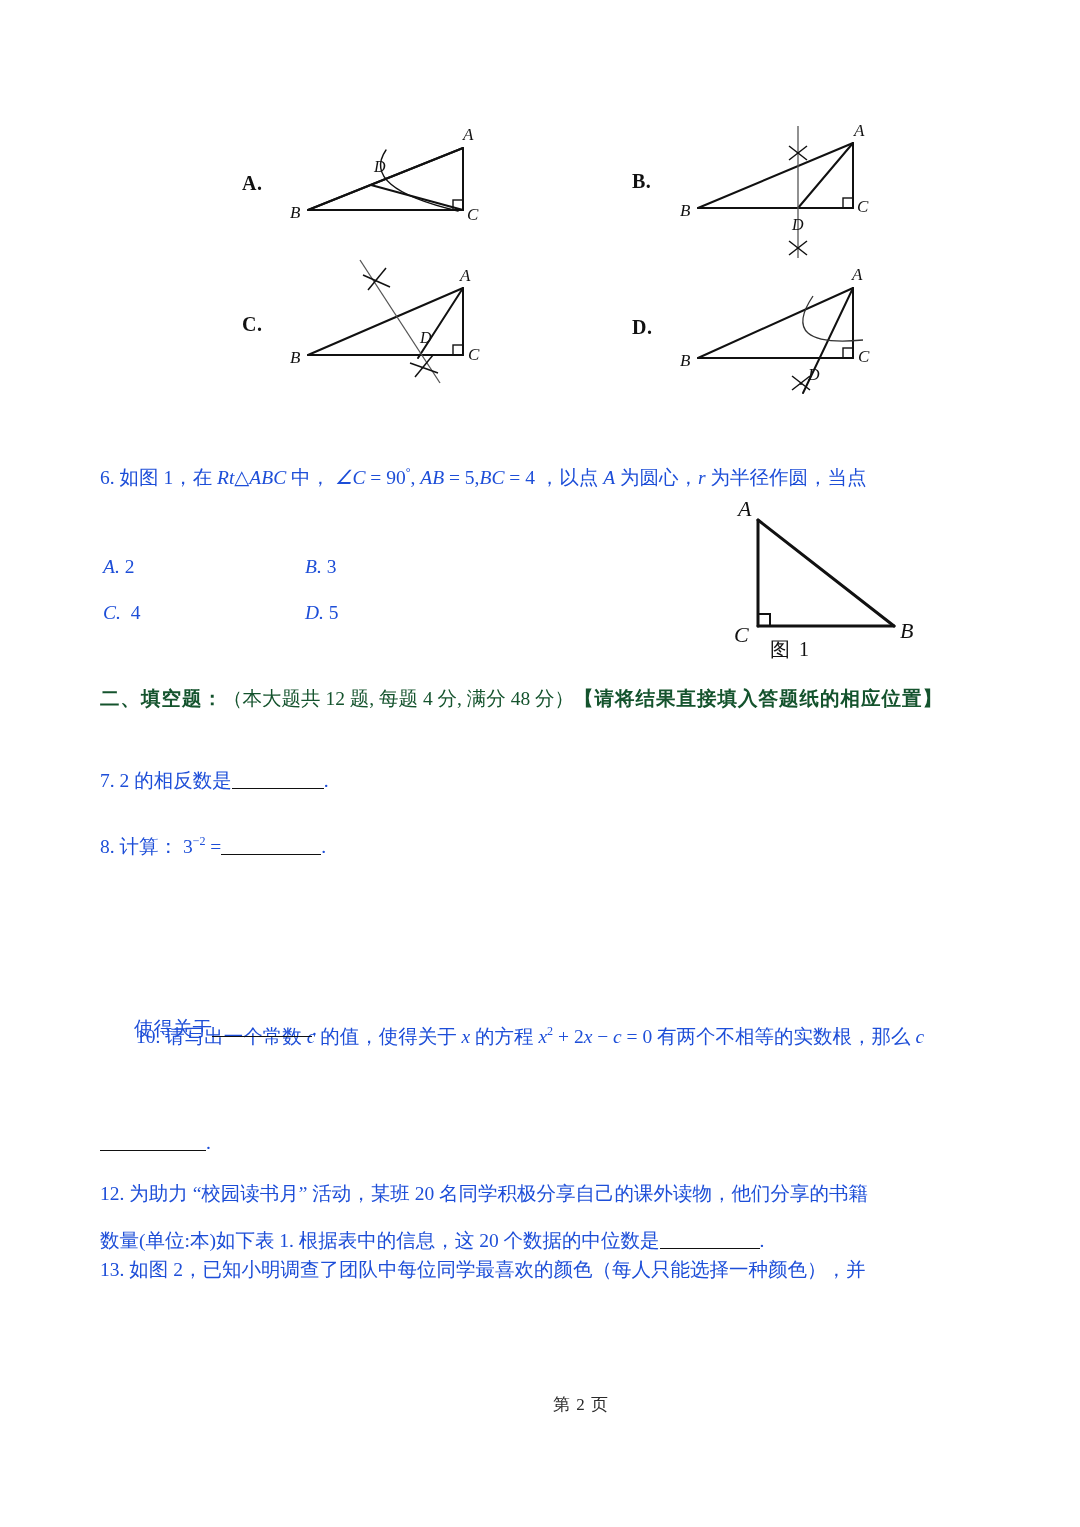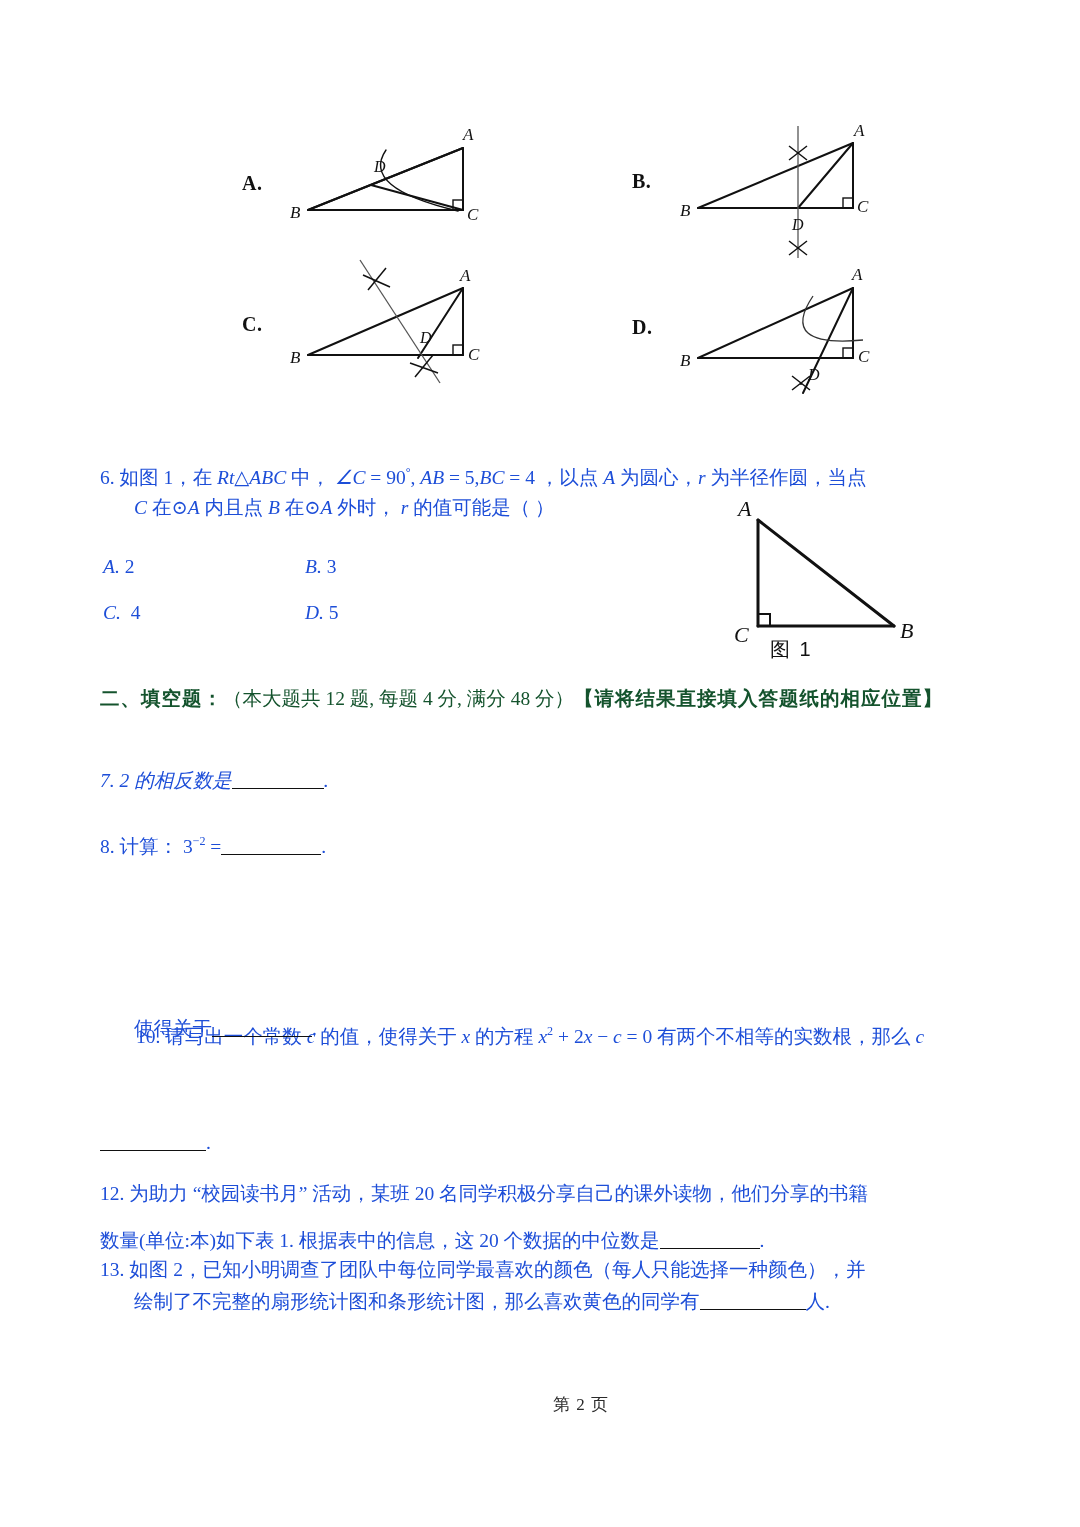--- a/index.html
+++ b/index.html
@@ -99,21 +99,21 @@
   .sec-head b { font-weight: 700; letter-spacing: 1px; }
 
   
   #q6 { left: 100px; top: 457px; }
   #q6b { left: 134px; top: 492px; }
   #opt-a { left: 103px; top: 551px; }
   #opt-b { left: 305px; top: 551px; }
   #opt-c { left: 103px; top: 597px; }
   #opt-d { left: 305px; top: 597px; }
 
-  #q7 { left: 100px; top: 765px; font-style: italic; }
+  #q7 { left: 100px; top: 765px; }
   #q8 { left: 100px; top: 826px; }
   #q9 { left: 100px; top: 897px; }
   #q10 { left: 100px; top: 1016px; margin-left: 36px; }
   #q10b { left: 134px; top: 1013px; }
   #q11 { left: 100px; top: 1078px; }
   #q11b { left: 100px; top: 1127px; }
   #q12 { left: 100px; top: 1178px; }
   #q12b { left: 100px; top: 1225px; }
   #q13 { left: 100px; top: 1254px; }
   #q13b { left: 134px; top: 1286px; }
@@ -124,21 +124,21 @@
     left: 716px;
     top: 498px;
     width: 210px;
     height: 165px;
   }
   .fig1-cap {
     position: absolute;
     left: 770px;
     top: 636px;
     font-size: 20px;
-    font-family: Liberation Sans, sans-serif;
+    font-family: Liberation Serif, serif;
     letter-spacing: 2px;
     color: #111;
   }
 
   
   .footer {
     position: absolute;
     left: 0;
     top: 1393px;
     width: 1080px;
@@ -243,23 +243,20 @@
         <text x="194" y="22" font-family="Liberation Serif, serif" font-style="italic" font-size="17" fill="#111">A</text>
         <text x="22" y="108" font-family="Liberation Serif, serif" font-style="italic" font-size="17" fill="#111">B</text>
         <text x="200" y="104" font-family="Liberation Serif, serif" font-style="italic" font-size="17" fill="#111">C</text>
         <text x="150" y="122" font-family="Liberation Serif, serif" font-style="italic" font-size="16" fill="#111">D</text>
       </svg>
     </div>
   </div>
 
   <div class="q" id="q6">
     <span>6. 如图 1，在 </span><i class="v">Rt</i><span class="nm">△</span><i class="v">ABC</i><span> 中， </span><i class="v">∠C</i><span class="nm"> = 90</span><sup class="exn">°</sup><span class="nm">,&nbsp;</span><i class="v">AB</i><span class="nm"> = 5,</span><i class="v">BC</i><span class="nm"> = 4</span><span> ，以点 </span><i class="v">A</i><span> 为圆心，</span><i class="v">r</i><span> 为半径作圆，当点</span>
-  </div>
-  <div class="q" id="q6b">
-    <i class="v">C</i><span> 在⊙</span><i class="v">A</i><span> 内且点 </span><i class="v">B</i><span> 在⊙</span><i class="v">A</i><span> 外时， </span><i class="v">r</i><span> 的值可能是（  ）</span>
   </div>
 
   <div class="q" id="opt-a">
     <i class="v">A.</i><span class="nm">&nbsp;</span><span class="nm">2</span>
   </div>
   <div class="q" id="opt-b">
     <i class="v">B.</i><span class="nm">&nbsp;</span><span class="nm">3</span>
   </div>
   <div class="q" id="opt-c">
     <i class="v">C.</i><span class="nm">&nbsp;&nbsp;</span><span class="nm">4</span>
@@ -306,19 +303,16 @@
   <div class="q" id="q11b">
     <span class="blank bl-105"></span><span>.</span>
   </div>
 
   <div class="q" id="q12">12. 为助力 “校园读书月” 活动，某班 20 名同学积极分享自己的课外读物，他们分享的书籍</div>
   <div class="q" id="q12b">
     <span>数量(单位:本)如下表 1. 根据表中的信息，这 20 个数据的中位数是</span><span class="blank bl-100"></span><span>.</span>
   </div>
 
   <div class="q" id="q13">13. 如图 2，已知小明调查了团队中每位同学最喜欢的颜色（每人只能选择一种颜色），并</div>
-  <div class="q" id="q13b">
-    <span>绘制了不完整的扇形统计图和条形统计图，那么喜欢黄色的同学有</span><span class="blank bl-105"></span><span>人.</span>
-  </div>
 
   <div class="footer">第 2 页</div>
 
 </div>
 
 </body></html>

